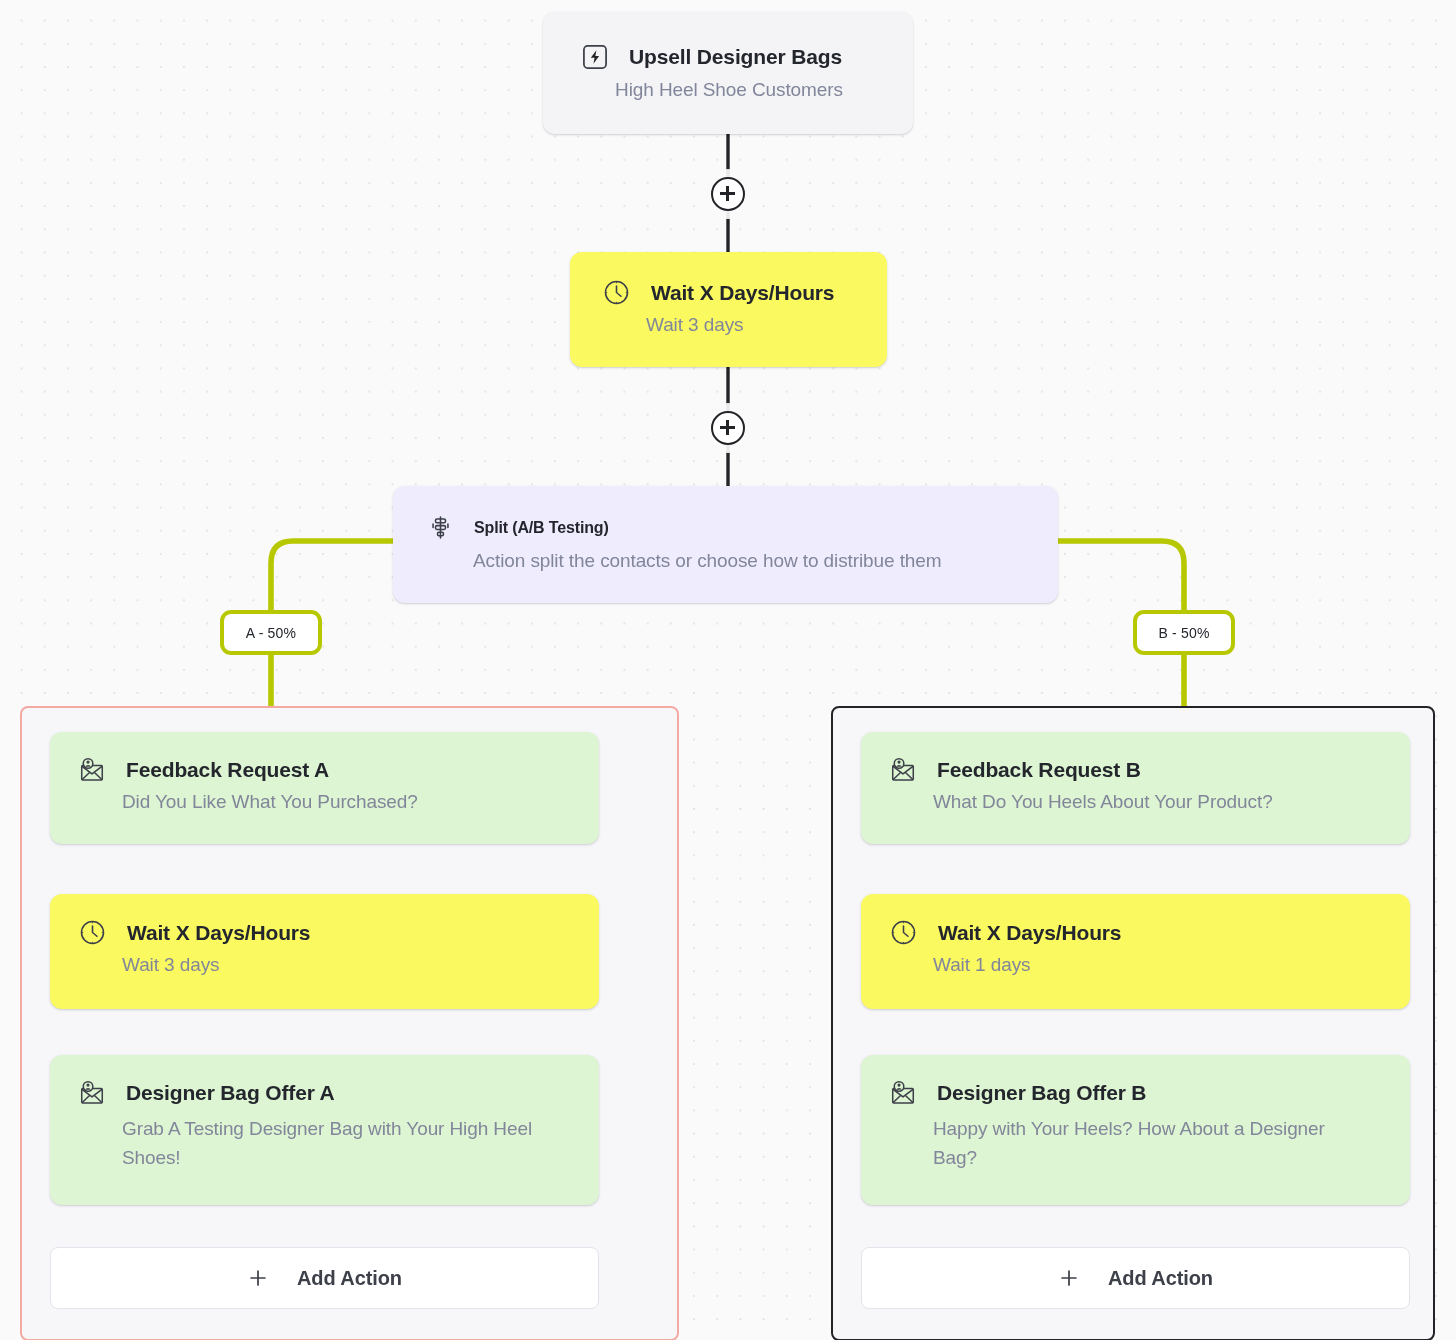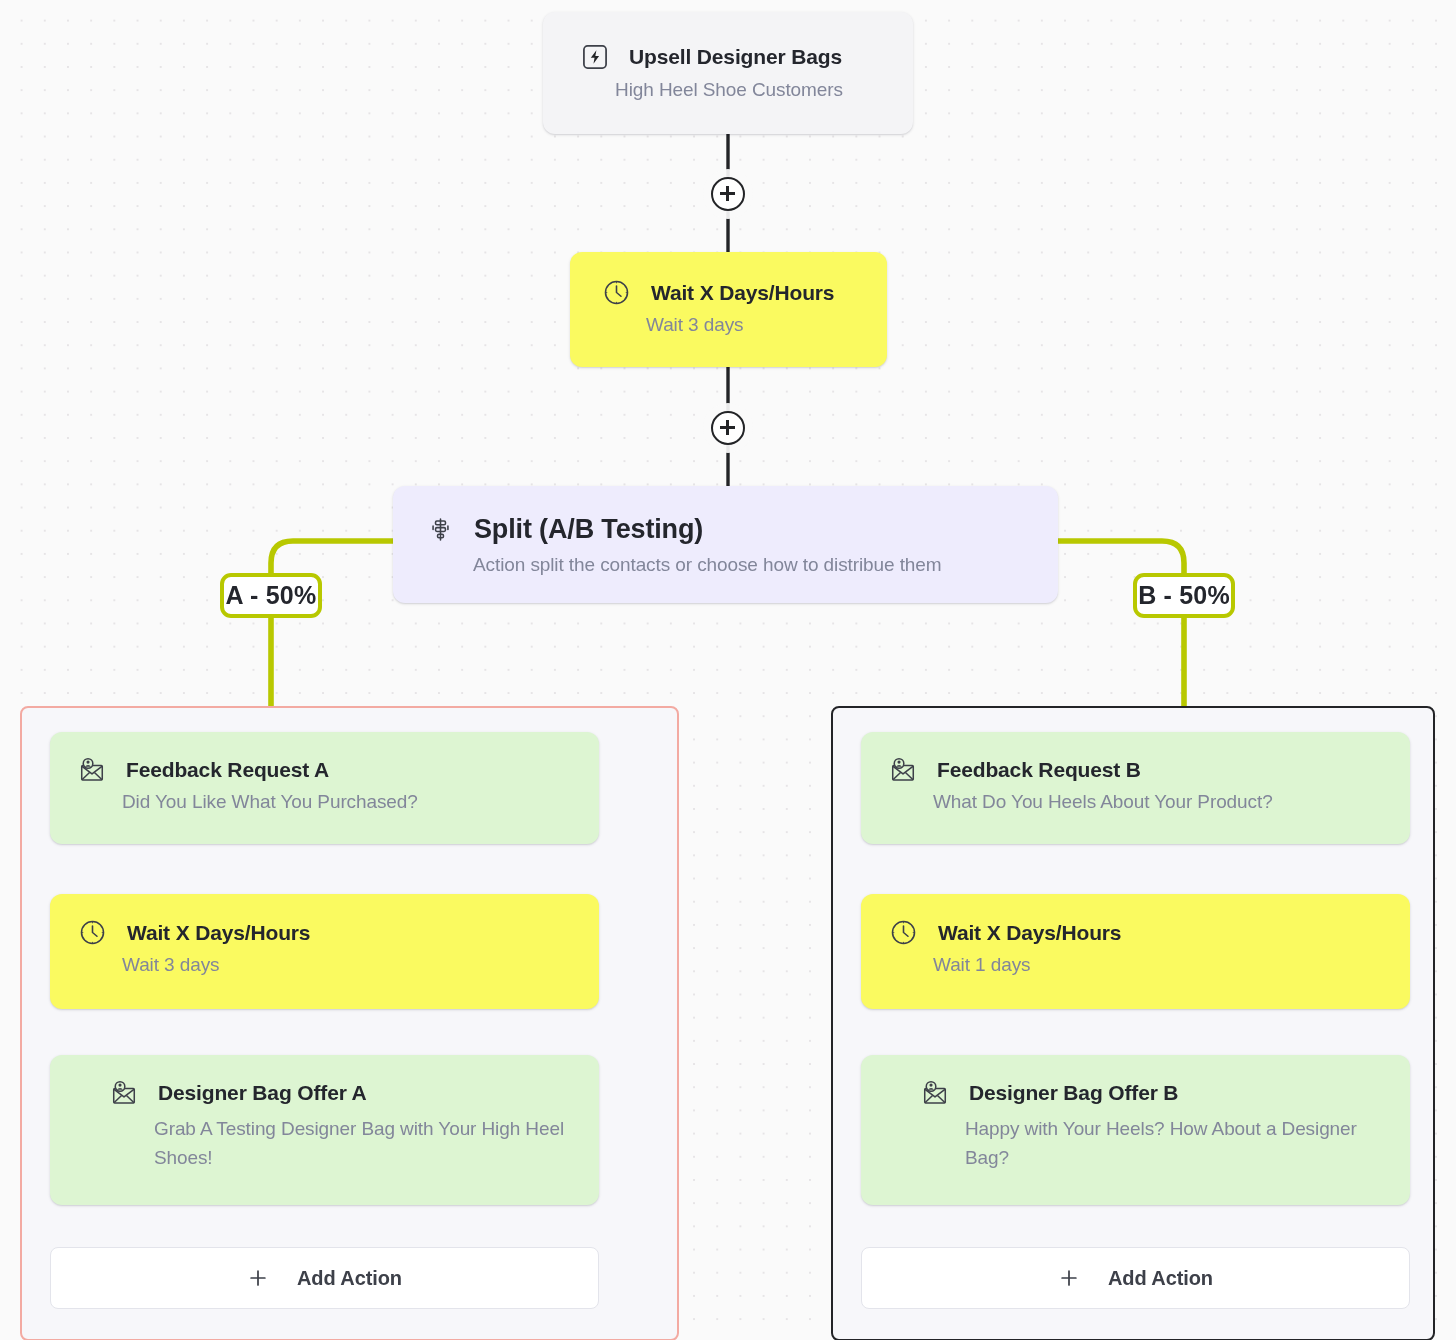--- a/index.html
+++ b/index.html
@@ -75,37 +75,38 @@
   }
   #wait-top .node-sub { margin: 7px 0 0 44px; }
 
   
   #split {
     left: 393px; top: 486px;
     width: 665px; height: 117px;
     background: #eeecfd;
     padding: 28px 0 0 34px;
   }
-  #split .node-title { font-size: 27px; }
+  #split .node-title { font-size: 16px; }
   #split .node-sub { margin: 9px 0 0 46px; }
 
   
   .branch-badge {
     position: absolute;
     background: #ffffff;
     border: 4px solid #b8c800;
     border-radius: 11px;
-    font-size: 25px;
-    font-weight: bold;
+    font-size: 14px;
+    font-weight: normal;
     color: #24262d;
     display: flex;
     align-items: center;
     justify-content: center;
     z-index: 5;
     letter-spacing: 0.2px;
+    margin-top: 37px;
   }
   #badge-a { left: 220px; top: 573px; width: 102px; height: 45px; }
   #badge-b { left: 1133px; top: 573px; width: 102px; height: 45px; }
 
   
   .branch-box {
     position: absolute;
     background: #f7f7fa;
     border-radius: 8px;
     z-index: 3;
@@ -131,21 +132,21 @@
   }
   .inner.email  { background: #ddf5d2; }
   .inner.wait   { background: #fafa60; }
 
   .inner-pad { padding: 24px 0 0 28px; }
   .inner-sub-1 { margin: 7px 0 0 44px; }
   .inner-sub-2 { margin: 7px 0 0 44px; max-width: 430px; line-height: 1.55; }
 
   .row-1 { top: 24px;  height: 112px; }
   .row-2 { top: 186px; height: 115px; }
-  .row-3 { top: 347px; height: 150px; padding-left: 32px; }
+  .row-3 { top: 347px; height: 150px; }
 
   
   .add-action {
     position: absolute;
     left: 28px; top: 539px;
     width: 549px; height: 62px;
     background: #ffffff;
     border: 1px solid #e3e4eb;
     border-radius: 8px;
     display: flex;

